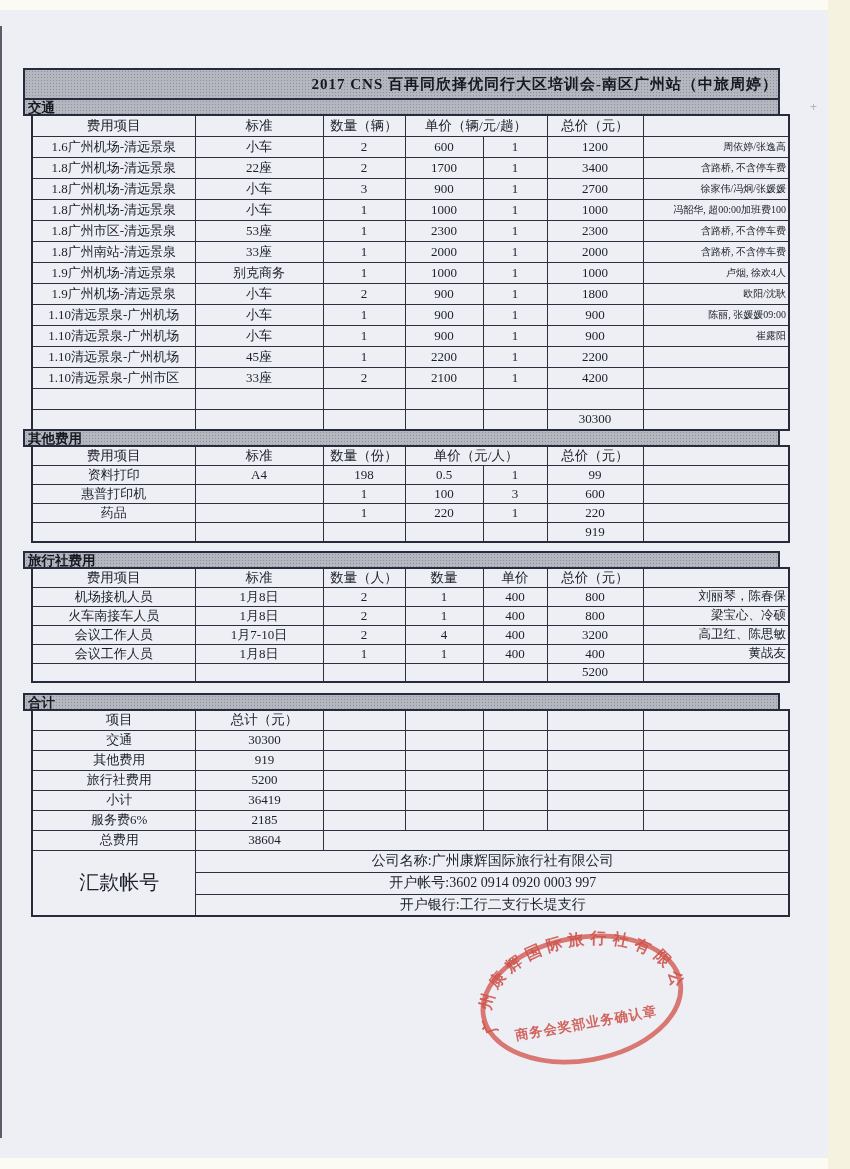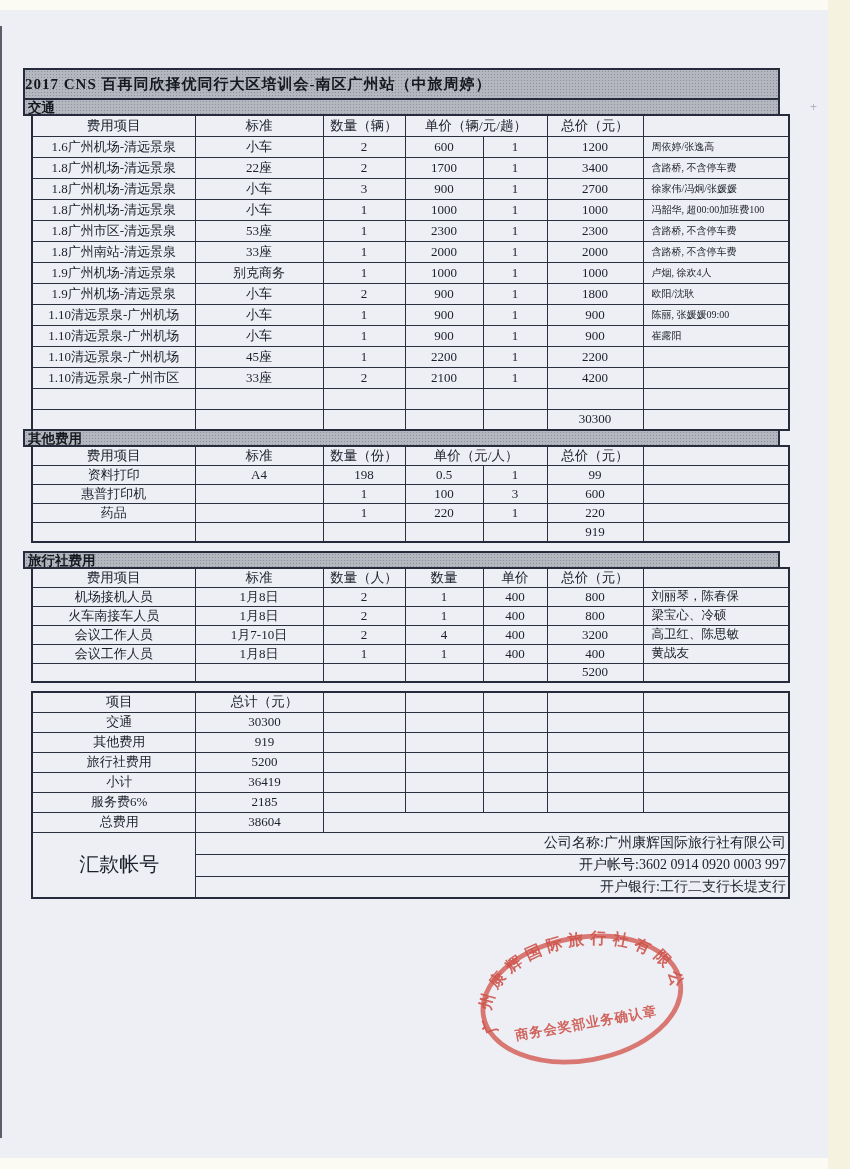--- a/index.html
+++ b/index.html
@@ -15,41 +15,41 @@
   .content{position:absolute;left:23px;top:68px;width:757px;}
   *{box-sizing:border-box;}
 
   .dither{
     background-color:#b4b7c0;
     background-image:radial-gradient(#8d909b 1px, rgba(0,0,0,0) 1px);
     background-size:3px 3px;
   }
   .t-title{
     width:757px;height:32px;line-height:29px;border:2px solid #272c3c;
-    text-align:left;font-size:15px;font-weight:bold;letter-spacing:1px;color:#15181f;
+    text-align:right;font-size:15px;font-weight:bold;letter-spacing:1px;color:#15181f;
   }
   .bar{
     width:757px;height:18px;line-height:16px;border:2px solid #272c3c;margin-top:-2px;
     padding-left:3px;font-size:13.5px;font-weight:bold;color:#15181f;
   }
   table.tb{
     width:757px;border-collapse:collapse;table-layout:fixed;margin-top:-2px;
     font-family:"Liberation Serif","DejaVu Serif",serif;color:#1b1f2a;
   }
   table.tb{border:2px solid #272c3c;margin-left:8px;}
   .tb td{
     border:1.5px solid #2b3040;height:21px;text-align:center;font-size:13px;
     padding:0 2px;overflow:hidden;white-space:nowrap;
   }
   .tb tr.hd td{font-size:13.5px;}
-  .tb td.rm{font-size:10px;text-align:left;padding-left:8px;color:#23262e;}
+  .tb td.rm{font-size:10px;text-align:right;padding-left:8px;color:#23262e;}
   #other-table td,#agency-table td{height:19px;}
   #agency-table td.rm{font-size:12.5px;}
   #summary-table td{height:20px;padding-left:13px;}
-  #summary-table td.bank{height:22px;text-align:right;font-size:14px;padding-left:4px;}
+  #summary-table td.bank{height:22px;text-align:center;font-size:14px;padding-left:4px;}
   #summary-table td.banklabel{font-size:20px;}
   .gap8{height:8px;} .gap10{height:10px;}
 
   .stamp{
     position:absolute;left:470px;top:928px;width:224px;height:144px;
     transform:rotate(-10deg);opacity:0.85;pointer-events:none;
   }
   .corner-mark{
     position:absolute;left:810px;top:100px;font-size:12px;color:#9a9aa4;opacity:0.7;
     font-family:"Liberation Sans",sans-serif;
@@ -339,20 +339,21 @@
           <td></td>
           <td></td>
           <td></td>
           <td>5200</td>
           <td class="rm"></td>
         </tr>
   </tbody>
     </table>
 
   <div class="gap10"></div>
+  <div class="bar dither" style="margin-top:0">合计</div>
   <table class="tb" id="summary-table">
     <colgroup>
         <col style="width:163px">
         <col style="width:128px">
         <col style="width:82px">
         <col style="width:78px">
         <col style="width:64px">
         <col style="width:96px">
         <col style="width:146px">
       </colgroup>

